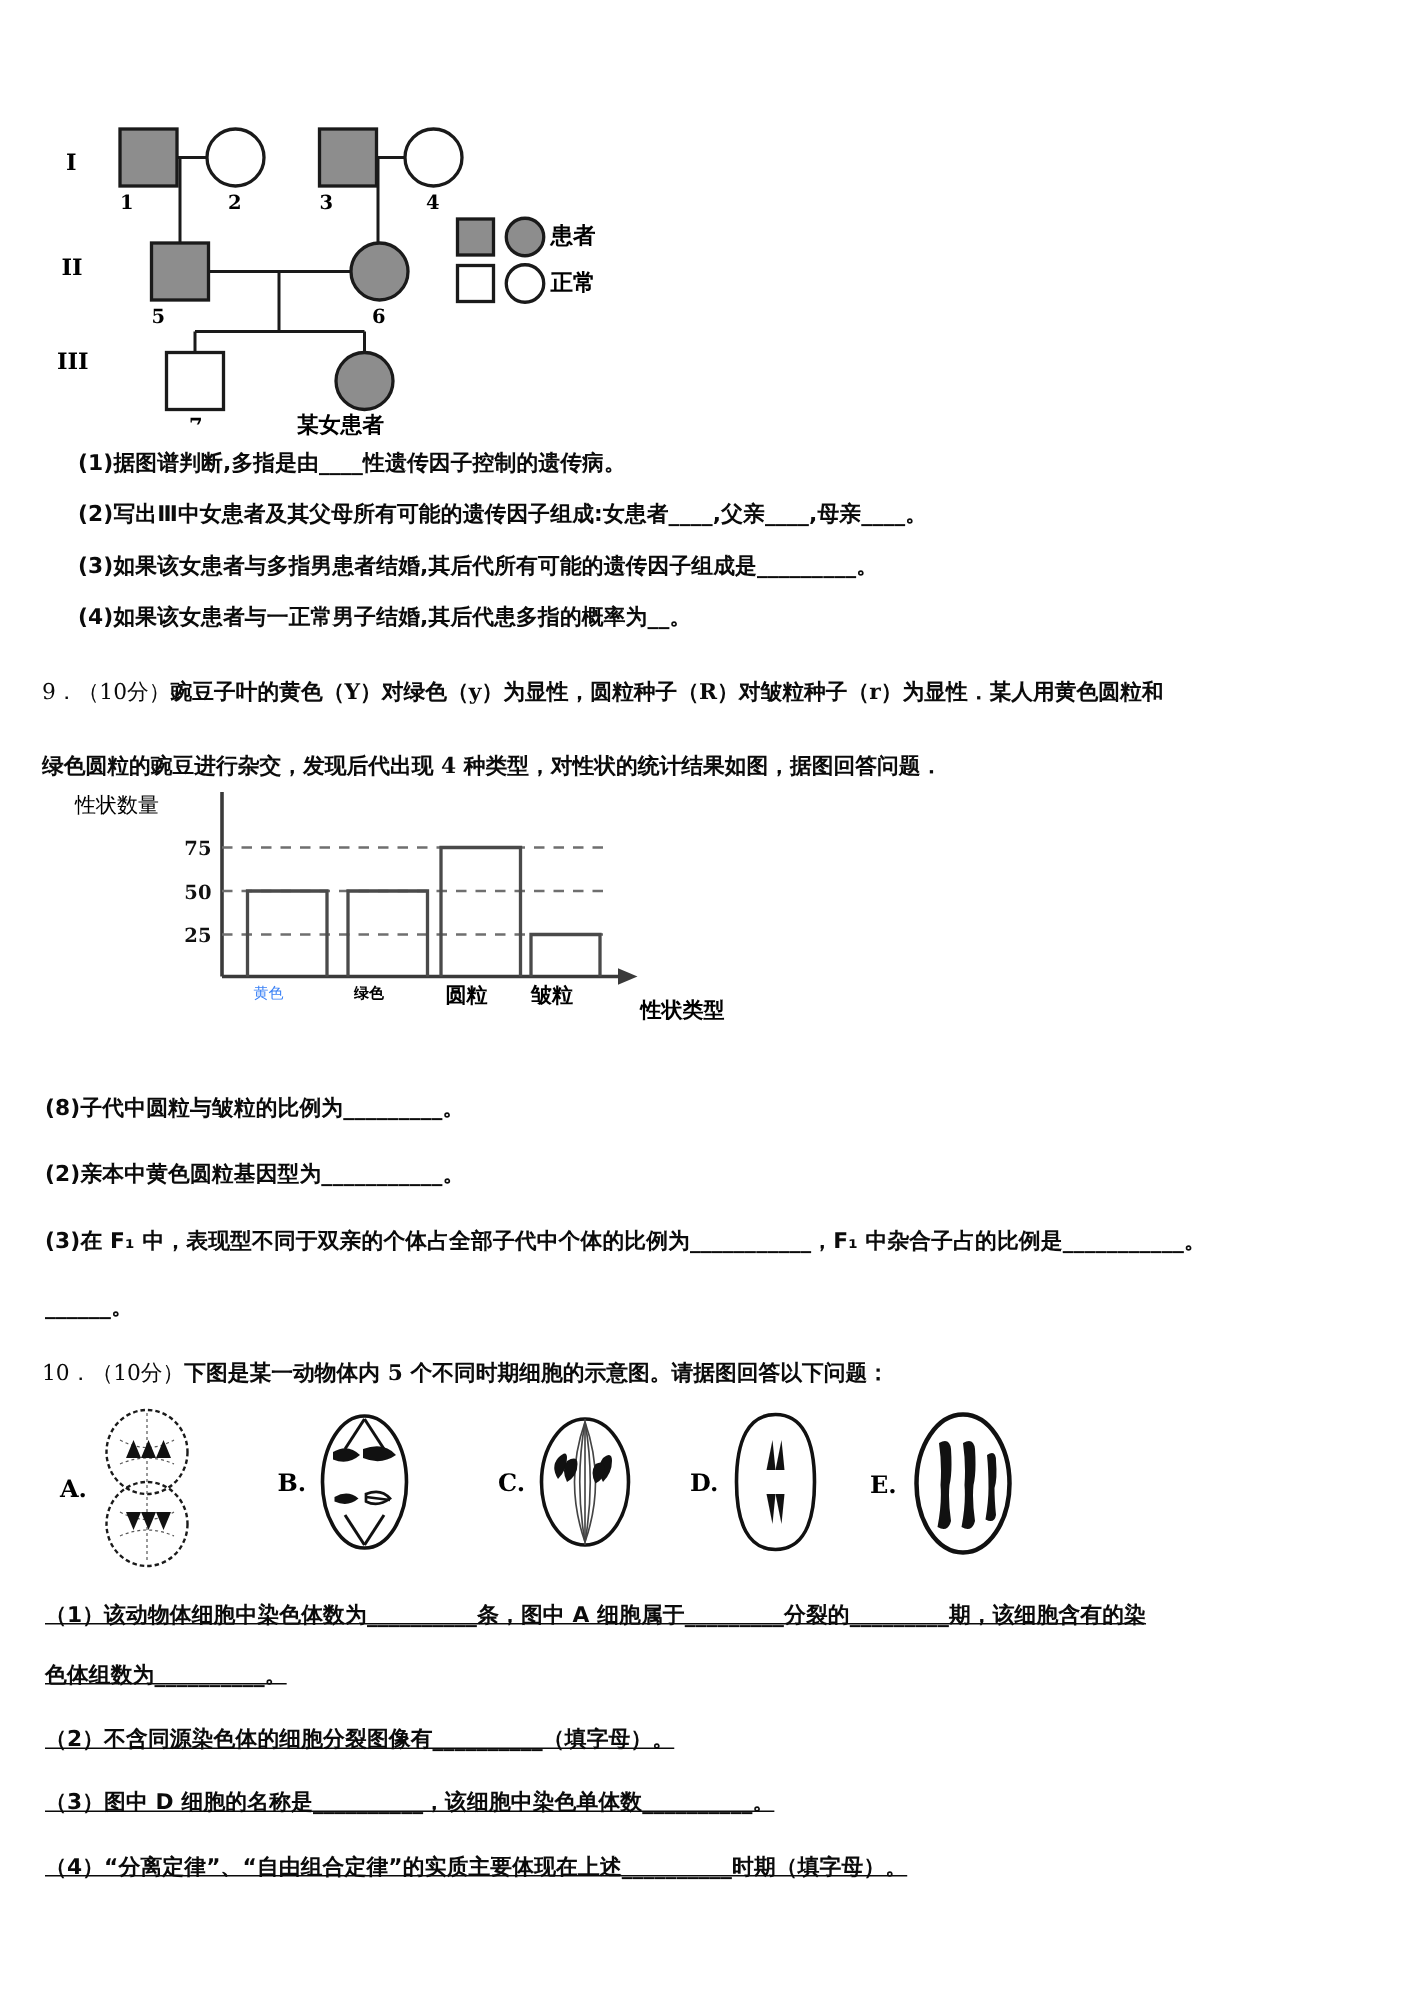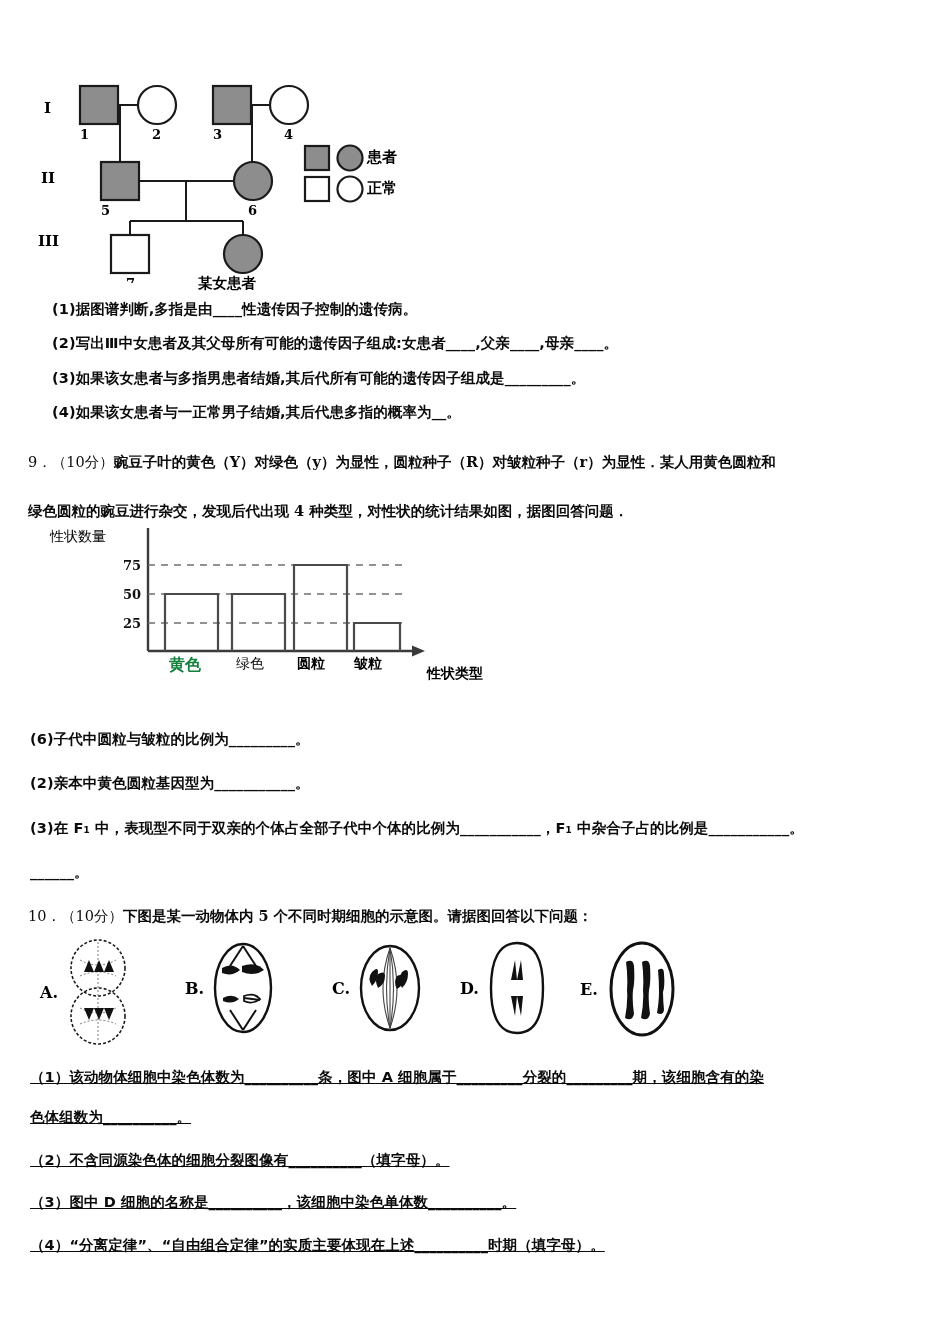--- a/index.html
+++ b/index.html
@@ -215,30 +215,30 @@
       <path class="bar" d="M 190 127 L 190 70 L 243 70 L 243 127"></path>
 
       <path class="bar" d="M 252 127 L 252 41 L 305 41 L 305 127"></path>
 
       <path class="bar" d="M 312 127 L 312 99 L 358 99 L 358 127"></path>
     </svg>
 
     
     <div style="position:absolute; left:8px; top:4px; font-family:'DejaVu Sans','Liberation Sans',sans-serif; font-size:14px; font-weight:normal; color:#000; white-space:nowrap;">性状数量</div>
 
-    <div style="position:absolute; left:127px; top:131px; font-family:'DejaVu Sans','Liberation Sans',sans-serif; font-size:16px; font-weight:bold; color:#15803d;">黄色</div>
-    <div style="position:absolute; left:194px; top:131px; font-family:'DejaVu Sans','Liberation Sans',sans-serif; font-size:14px; font-weight:normal; color:#000;">绿色</div>
+    <div style="position:absolute; left:127px; top:131px; font-family:'DejaVu Sans','Liberation Sans',sans-serif; font-size:10px; font-weight:normal; color:#3b82f6;">黄色</div>
+    <div style="position:absolute; left:194px; top:131px; font-family:'DejaVu Sans','Liberation Sans',sans-serif; font-size:10px; font-weight:bold; color:#000;">绿色</div>
     <div style="position:absolute; left:255px; top:131px; font-family:'DejaVu Sans','Liberation Sans',sans-serif; font-size:14px; font-weight:bold; color:#000;">圆粒</div>
     <div style="position:absolute; left:312px; top:131px; font-family:'DejaVu Sans','Liberation Sans',sans-serif; font-size:14px; font-weight:bold; color:#000;">皱粒</div>
 
     <div style="position:absolute; left:385px; top:141px; font-family:'DejaVu Sans','Liberation Sans',sans-serif; font-size:14px; font-weight:bold; color:#000; white-space:nowrap;">性状类型</div>
   </div>
 
   <div class="q9-subs">
-    <div class="qtext line">(6)子代中圆粒与皱粒的比例为_________。</div>
+    <div class="qtext line">(8)子代中圆粒与皱粒的比例为_________。</div>
     <div class="qtext line">(2)亲本中黄色圆粒基因型为___________。</div>
     <div class="qtext line">(3)在 F₁ 中，表现型不同于双亲的个体占全部子代中个体的比例为___________，F₁ 中杂合子占的比例是___________。</div>
     <div class="qtext line">______。</div>
   </div>
 
   <div class="q10-head">
     <span class="qtext-reg" style="font-weight:normal;">10．</span><span class="qtext-reg" style="font-weight:normal;">（10分）</span><span class="qtext-reg">下图是某一动物体内 5 个不同时期细胞的示意图。请据图回答以下问题：</span>
   </div>
 
   <div class="cells-row">

